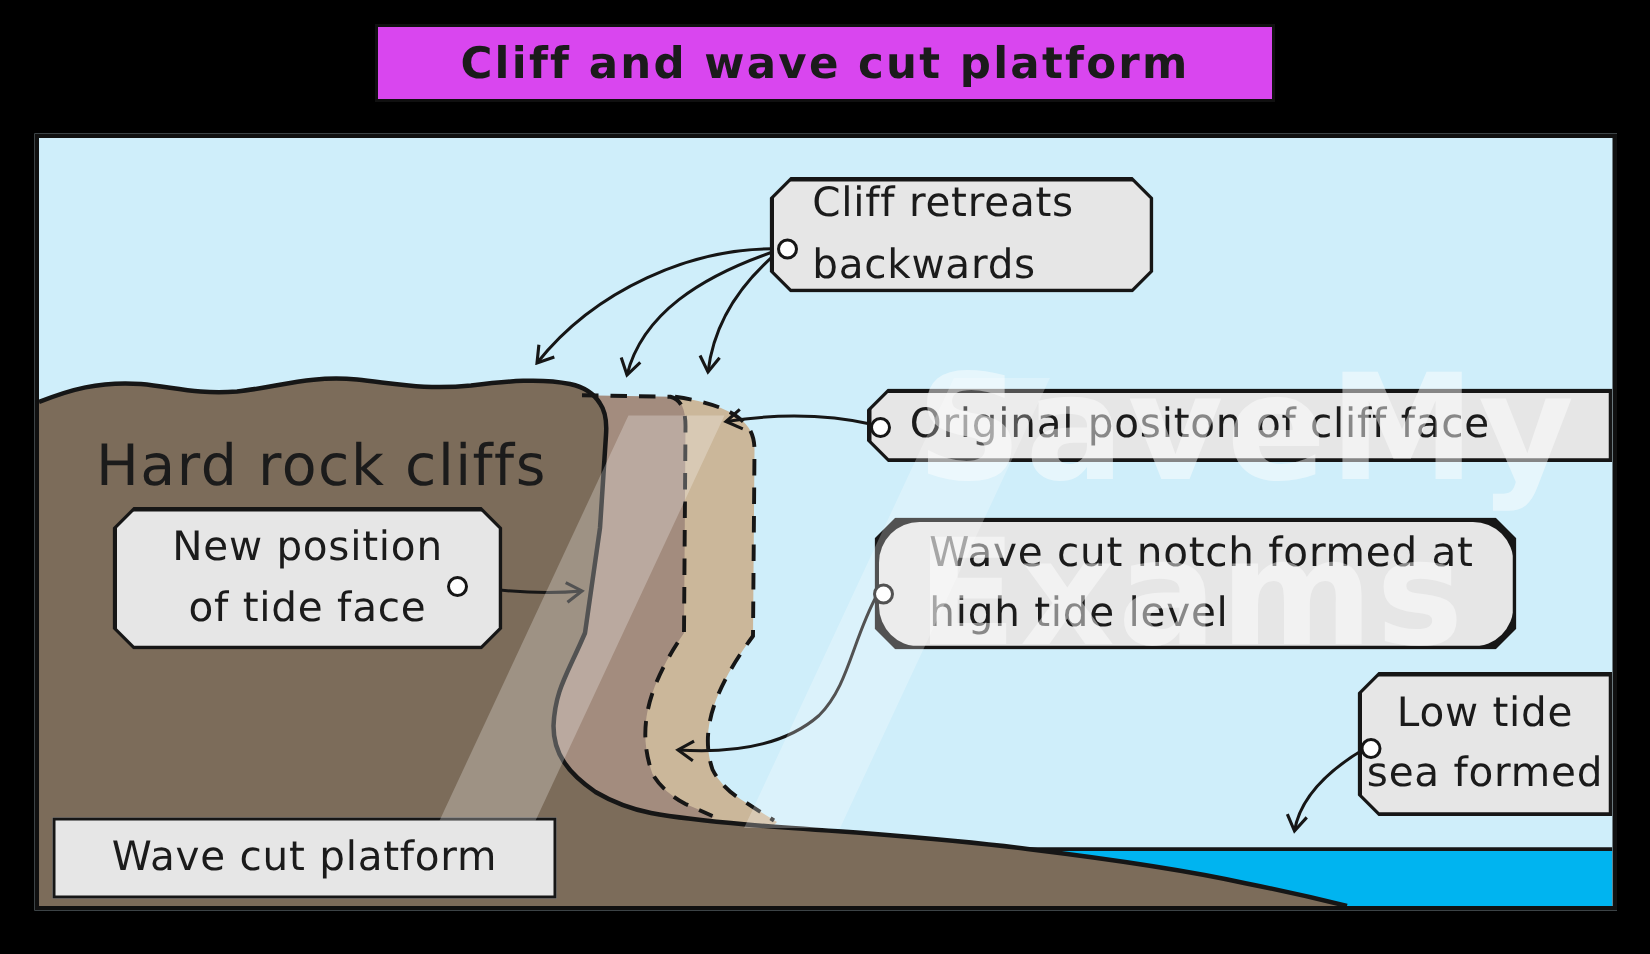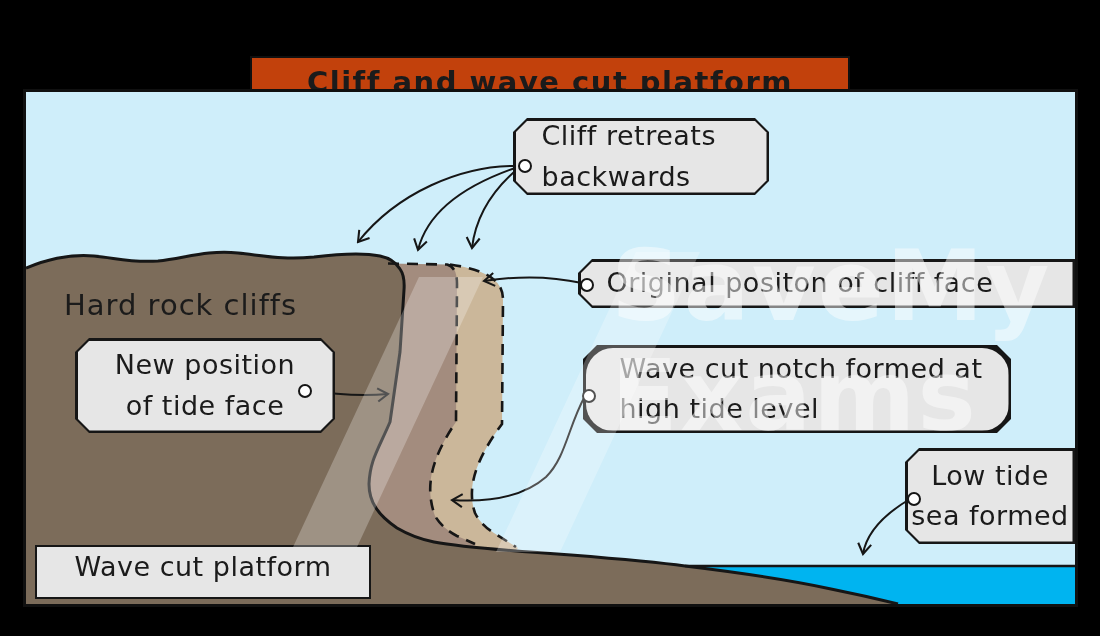--- a/index.html
+++ b/index.html
@@ -1,45 +1,45 @@
 <!DOCTYPE html>
 <html><head>
 <meta charset="utf-8">
 <style>
   html,body{margin:0;padding:0;background:#000;}
   .stage{position:relative;width:1100px;height:636px;background:#000;overflow:hidden;
          font-family:"DejaVu Sans",sans-serif;color:#1b1b1b;}
   .title-box{position:absolute;left:250px;top:16px;width:600px;height:52px;
-    background:#c2410c;border:2.5px solid #101010;box-sizing:border-box;
-    display:flex;align-items:center;justify-content:center;margin-top:40px;}
+    background:#d946ef;border:2.5px solid #101010;box-sizing:border-box;
+    display:flex;align-items:center;justify-content:center;}
   .title-box span{font-size:29px;font-weight:bold;letter-spacing:1.5px;}
   .diagram{position:absolute;left:23px;top:89px;width:1049px;height:512px;
     background:#cfeefa;border:3px solid #101010;box-sizing:content-box;overflow:hidden;}
   .diagram svg{position:absolute;left:0;top:0;z-index:1;}
 
   .tag{position:absolute;background:#161616;z-index:10;}
   .tag .tag-fill{position:absolute;inset:2.5px;background:#e6e6e6;
     display:flex;flex-direction:column;justify-content:center;}
   .tag.all{clip-path:polygon(14px 0,calc(100% - 14px) 0,100% 14px,100% calc(100% - 14px),
     calc(100% - 14px) 100%,14px 100%,0 calc(100% - 14px),0 14px);}
   .tag.all .tag-fill{clip-path:polygon(12px 0,calc(100% - 12px) 0,100% 12px,100% calc(100% - 12px),
     calc(100% - 12px) 100%,12px 100%,0 calc(100% - 12px),0 12px);}
   .tag.leftb{clip-path:polygon(14px 0,100% 0,100% 100%,14px 100%,0 calc(100% - 14px),0 14px);text-align:center;}
   .tag.leftb .tag-fill{clip-path:polygon(12px 0,100% 0,100% 100%,12px 100%,0 calc(100% - 12px),0 12px);}
   .tag-line{font-size:27px;letter-spacing:.5px;line-height:1.5;white-space:nowrap;}
   .tag .left{align-items:flex-start;}
   .tag .center{align-items:center;}
 
   .plain-box{position:absolute;background:#e6e6e6;border:2.5px solid #161616;
-    box-sizing:border-box;display:flex;justify-content:center;z-index:10;}
+    box-sizing:border-box;display:flex;align-items:center;justify-content:center;z-index:10;}
 
   .connector{position:absolute;width:10px;height:10px;border-radius:50%;
     background:#fff;border:2px solid #161616;z-index:12;}
 
-  .terrain-label{position:absolute;font-size:29px;letter-spacing:1px;z-index:6;white-space:nowrap;}
+  .terrain-label{position:absolute;font-size:38px;letter-spacing:1px;z-index:6;white-space:nowrap;}
 
   .watermark{position:absolute;z-index:50;pointer-events:none;color:rgba(255,255,255,0.48);
     font-weight:bold;line-height:1.12;font-size:98px;letter-spacing:2px;}
   .wm-slash{position:absolute;z-index:49;pointer-events:none;background:rgba(255,255,255,0.26);}
 </style>
 </head>
 <body>
 
 <div class="stage">
 

